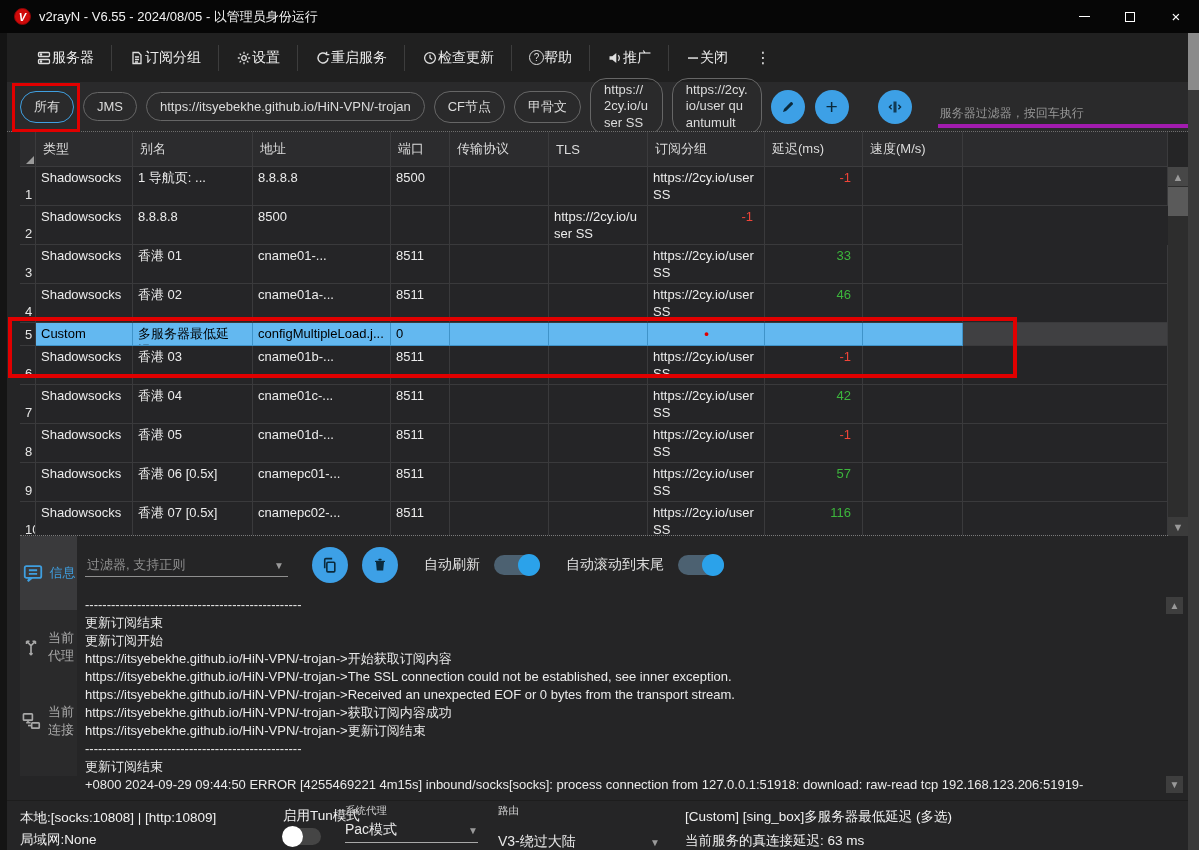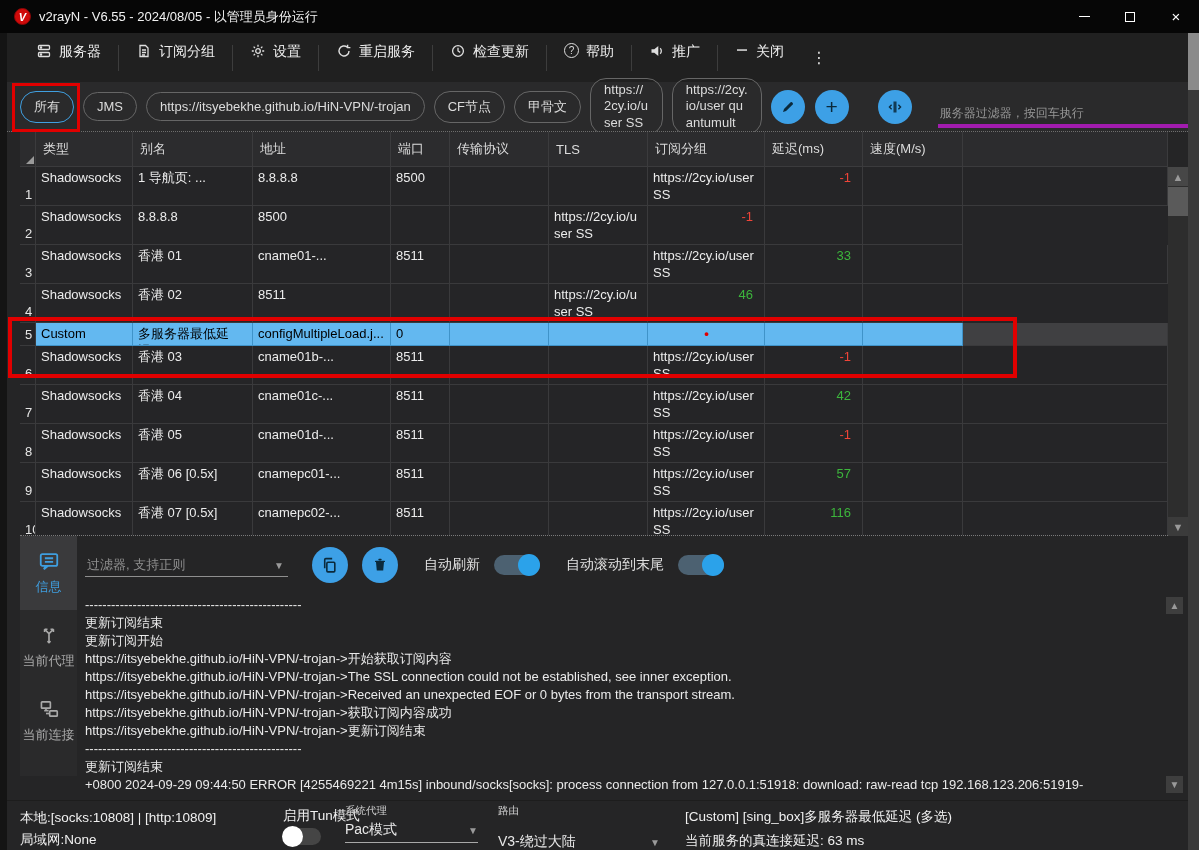--- a/index.html
+++ b/index.html
@@ -20,21 +20,21 @@
   .ic-min { width:11px; height:1px; background:#fff; }
   .ic-max { width:10px; height:10px; border:1px solid #fff; }
   .ic-close { font-size:15px; line-height:1; }
   .right-edge { position:absolute; right:0; top:0; width:11px; height:850px;
     background:linear-gradient(#8a8a8a 0 90px,#3a3a3a 90px 100%); z-index:4; }
   .left-edge { position:absolute; left:0; top:33px; width:7px; height:817px; background:#141414; z-index:4; }
 
   
   .toolbar { position:absolute; left:7px; top:33px; width:1181px; height:49px; background:#202020;
     display:flex; align-items:center; padding-left:12px; }
-  .tb-item { display:flex; align-items:flex-start; gap:7px; color:#ededed; font-size:14px; padding:0 17px; height:30px; }
+  .tb-item { display:flex; align-items:center; color:#ededed; font-size:14px; padding:0 17px; height:30px; }
   .tb-item .icn { color:#dedede; }
   .tb-sep { width:1px; height:26px; background:#3d3d3d; }
   .q-circle { width:15px; height:15px; border:1.3px solid #dedede; border-radius:50%; font-size:10px;
     display:flex; align-items:center; justify-content:center; color:#dedede; }
   .tb-dots { color:#dcdcdc; font-size:16px; letter-spacing:0; padding:0 10px; }
 
   
   .tabbar { position:absolute; left:7px; top:82px; width:1181px; height:50px; background:#2a2a2b;
     border-bottom:1px dotted #6e6e6e; display:flex; align-items:center; padding-left:13px; }
   .tab { position:relative; border:1px solid #666; border-radius:16px; color:#dcdcdc; font-size:13px;
@@ -85,21 +85,21 @@
   .vs-arrow.down { bottom:0; background:#3b3b3b; }
   .vs-thumb { position:absolute; left:0; top:20px; width:20px; height:29px; background:#5a5a5a; }
 
   
   .anno { position:absolute; border-style:solid; border-color:#e10000; pointer-events:none; z-index:9; }
   #anno-rows { left:8px; top:317px; width:1009px; height:61px; border-width:4px; }
 
   
   .bottom { position:absolute; left:7px; top:536px; width:1181px; height:264px; background:#252526; }
   .side { position:absolute; left:13px; top:0; width:57px; height:240px; background:#2a2a2b; }
-  .side-item { height:74px; display:flex; flex-direction:column; align-items:center; justify-content:center;
+  .side-item { height:74px; display:flex; flex-direction:row; align-items:center; justify-content:center;
     gap:6px; color:#a9a9a9; font-size:13px; }
   .side-item.active { background:#3a3a3c; color:#3f9fe0; }
   .side-item .icn { color:inherit; }
 
   .controls { position:absolute; left:78px; top:9px; height:40px; display:flex; align-items:center; }
   .log-filter { width:203px; background:transparent; border:none; border-bottom:1px solid #8f8f8f;
     color:#dcdcdc; font-size:13px; padding:4px 2px; outline:none; font-family:inherit; }
   .log-filter::placeholder { color:#8f8f8f; }
   .combo-caret { color:#9a9a9a; font-size:10px; margin-left:-14px; margin-right:14px; }
   .ctl-btn { width:36px; height:36px; border-radius:50%; background:#3da0e6; color:#0b2a3c;
@@ -316,20 +316,21 @@
       <div class="cell group">https://2cy.io/user SS</div>
       <div class="cell delay good">33</div>
       <div class="cell speed"></div>
       <div class="cell filler"></div>
     </div>
 
     <div class="trow">
       <div class="cell num">4</div>
       <div class="cell">Shadowsocks</div>
       <div class="cell">香港 02</div>
+      <div class="cell">cname01a-...</div>
       <div class="cell">8511</div>
       <div class="cell"></div>
       <div class="cell"></div>
       <div class="cell group">https://2cy.io/user SS</div>
       <div class="cell delay good">46</div>
       <div class="cell speed"></div>
       <div class="cell filler"></div>
     </div>
 
     <div class="trow selected">

